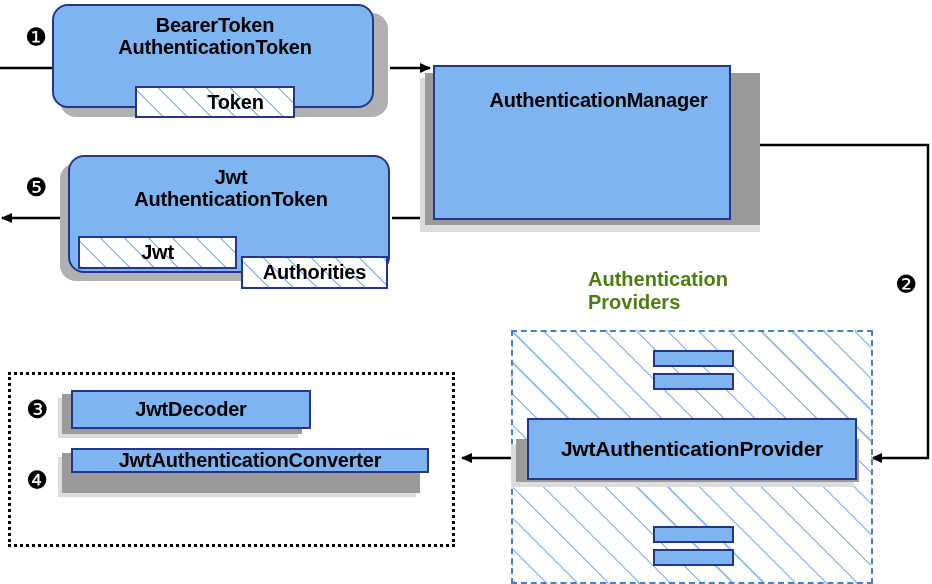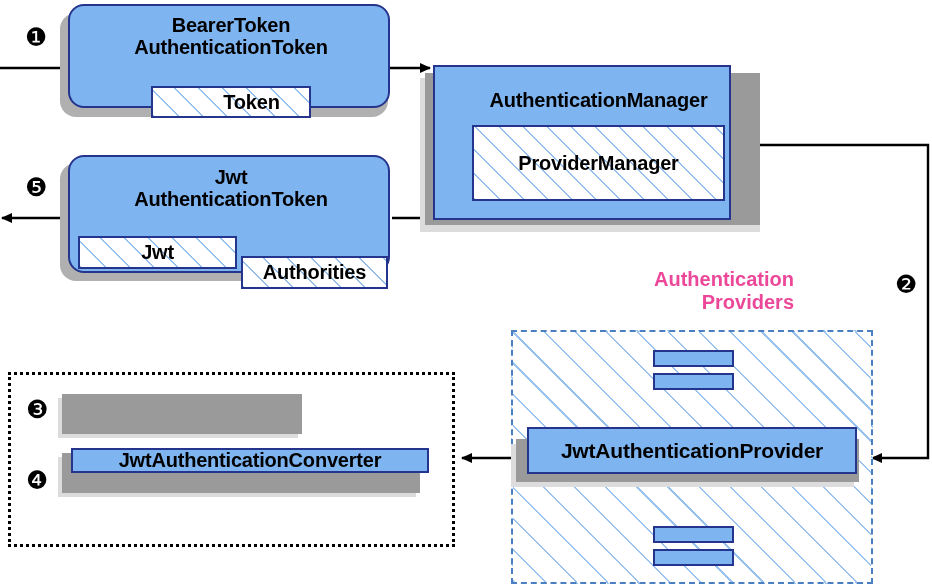--- a/index.html
+++ b/index.html
@@ -90,22 +90,22 @@
   .badge {
     font-size: 25px;
     line-height: 1;
     color: #000000;
     font-family: "DejaVu Sans", sans-serif;
     user-select: none;
   }
   .group-label {
     font-weight: bold;
     font-size: 20px;
-    text-align: right;
-    color: #ec4899;
+    text-align: left;
+    color: #4d7c0f;
     line-height: 1.14;
     white-space: pre-line;
   }
   .dotted-box {
     border: 3px dotted #000000;
     box-sizing: border-box;
     background: #ffffff;
   }
   .dashed-blue {
     border: 2px dashed #4A7FC1;
@@ -139,36 +139,33 @@
 
     <line x1="430" y1="218" x2="392" y2="218" stroke="#000" stroke-width="2.4"></line>
 
     <line x1="68" y1="218" x2="2" y2="218" stroke="#000" stroke-width="2.4" marker-end="url(#ah)"></line>
 
     <line x1="692" y1="434" x2="692" y2="390" stroke="#000" stroke-width="4" marker-end="url(#ah)" marker-start="url(#ah-start)"></line>
     <line x1="692" y1="487" x2="692" y2="530" stroke="#000" stroke-width="4" marker-end="url(#ah)" marker-start="url(#ah-start)"></line>
   </svg>
 
   <div class="shadow-rr" style="left:60px; top:13px; width:328px; height:104px;"></div>
-  <div class="abs blue-fill rounded" style="left:68px; top:4px; width:322px; height:104px;">
+  <div class="abs blue-fill rounded" style="left:52px; top:4px; width:322px; height:104px;">
     <div class="title-text abs" style="left:0; top:8px; width:322px;">BearerToken
 AuthenticationToken</div>
     <div class="hatch abs" style="left:81px; top:80px; width:160px; height:32px;padding-left:41px;">
       <span class="inner-label">Token</span>
     </div>
   </div>
   <div class="abs badge" style="left:25px; top:25px;">❶</div>
 
   <div class="shadow-sq-light" style="left:420px; top:78px; width:340px; height:154px;"></div>
   <div class="shadow-sq-dark" style="left:425px; top:73px; width:335px; height:152px;"></div>
   <div class="abs blue-fill" style="left:433px; top:65px; width:298px; height:155px;">
     <div class="title-text abs" style="left:0; top:22px; width:327px;">AuthenticationManager</div>
-    <div class="hatch abs" style="left:37px; top:58px; width:253px; height:76px;">
-      <span class="inner-label">ProviderManager</span>
-    </div>
   </div>
 
   <div class="shadow-rr" style="left:60px; top:163px; width:328px; height:118px;"></div>
   <div class="abs blue-fill rounded" style="left:68px; top:155px; width:322px; height:118px;">
     <div class="title-text abs" style="left:0; top:9px; width:322px;">Jwt
 AuthenticationToken</div>
     <div class="hatch abs" style="left:8px; top:79px; width:159px; height:33px;">
       <span class="inner-label">Jwt</span>
     </div>
     <div class="hatch abs" style="left:171px; top:79px; width:147px; height:33px;margin-top:20px;">
@@ -186,28 +183,31 @@
 
     <div class="abs blue-fill" style="left:140px; top:18px; width:81px; height:17px;"></div>
     <div class="abs blue-fill" style="left:140px; top:41px; width:81px; height:17px;"></div>
 
     <div class="abs blue-fill" style="left:140px; top:194px; width:81px; height:17px;"></div>
     <div class="abs blue-fill" style="left:140px; top:217px; width:81px; height:17px;"></div>
   </div>
 
   <div class="shadow-sq-light" style="left:511px; top:444px; width:343px; height:43px;"></div>
   <div class="shadow-sq-dark" style="left:516px; top:439px; width:343px; height:43px;"></div>
-  <div class="abs blue-fill" style="left:527px; top:427px; width:330px; height:47px;">
+  <div class="abs blue-fill" style="left:527px; top:418px; width:330px; height:62px;">
     <span class="inner-label" style="font-size:21px;">JwtAuthenticationProvider</span>
   </div>
 
   <div class="abs dotted-box" style="left:8px; top:372px; width:447px; height:175px;"></div>
 
   <div class="shadow-sq-light" style="left:58px; top:398px; width:240px; height:40px;"></div>
   <div class="shadow-sq-dark" style="left:62px; top:394px; width:240px; height:40px;"></div>
+  <div class="abs blue-fill" style="left:71px; top:390px; width:240px; height:39px;">
+    <span class="inner-label">JwtDecoder</span>
+  </div>
   <div class="abs badge" style="left:26px; top:397px;">❸</div>
 
   <div class="shadow-sq-light" style="left:58px; top:457px; width:358px; height:40px;"></div>
   <div class="shadow-sq-dark" style="left:62px; top:453px; width:358px; height:40px;"></div>
   <div class="abs blue-fill" style="left:71px; top:448px; width:358px; height:25px;">
     <span class="inner-label">JwtAuthenticationConverter</span>
   </div>
   <div class="abs badge" style="left:26px; top:468px;">❹</div>
 
 </div>

